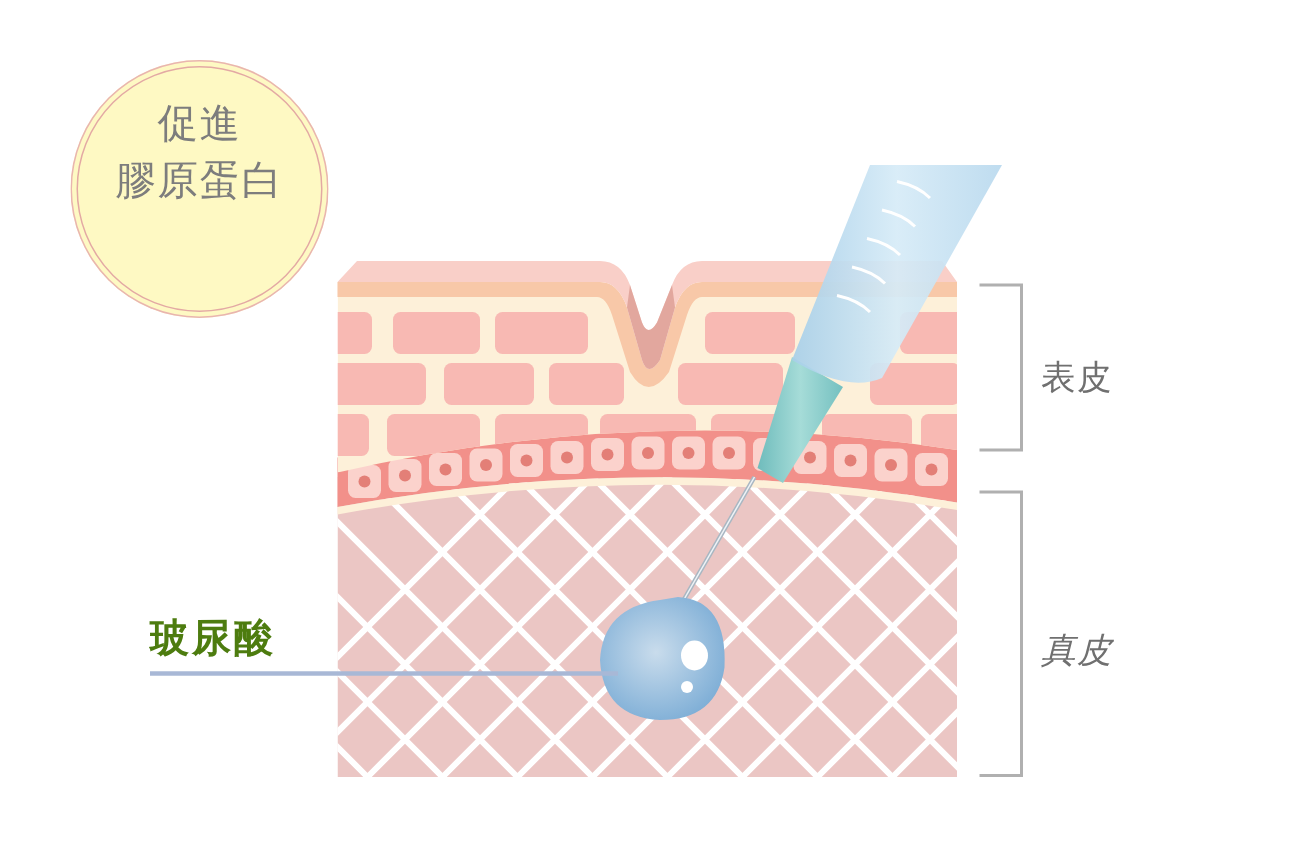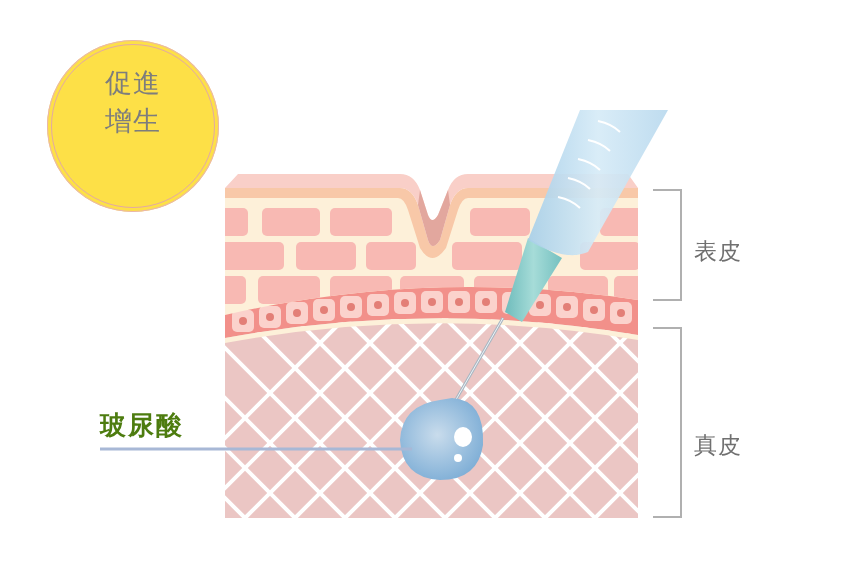--- a/index.html
+++ b/index.html
@@ -1,35 +1,35 @@
 <!DOCTYPE html>
 <html><head>
   <meta charset="utf-8">
   <style>
     html, body { margin:0; padding:0; background:#ffffff; }
     body { width:864px; height:573px; position:relative; overflow:hidden;
            font-family:"DejaVu Sans", sans-serif; }
     .abs { position:absolute; }
     .badge { left:47px; top:40px; width:172px; height:172px; border-radius:50%;
-             background:#fde047; box-shadow: inset 0 0 0 1px #e9b5b0; }
+             background:#fef9c3; box-shadow: inset 0 0 0 1px #e9b5b0; }
     .badge-inner { position:absolute; inset:4px; border-radius:50%; border:1px solid #e3a9a4; }
     .badge-text { position:absolute; left:0; right:0; top:24px; text-align:center;
                   color:#7d7d7d; font-size:27px; line-height:38px; letter-spacing:1px; }
     .label-right { color:#707070; font-size:23px; letter-spacing:1px; }
     .label-ha { color:#4d7c0f; font-size:26px; font-weight:bold; letter-spacing:2px; }
     svg { position:absolute; left:0; top:0; }
   </style>
 </head>
 <body>
 
 <div class="abs badge">
   <div class="badge-inner"></div>
   <div class="badge-text">
     <div>促進</div>
-    <div>增生</div>
+    <div>膠原蛋白</div>
   </div>
 </div>
 
 <svg width="864" height="573" viewBox="0 0 864 573">
   <defs>
     <clipPath id="dermisClip">
         <rect x="225" y="318" width="413" height="200"></rect>
       </clipPath>
     <clipPath id="epiClip">
       <path d="M225 188 L400 188 Q412 188 418 205 L428 240 Q432 252 440 240 L450 205 Q456 188 468 188 L638 188 L638 300 Q430 268 225 315 Z"></path>
@@ -140,14 +140,14 @@
     <path d="M558 197 Q572 200 580 208"></path>
   </g>
 
   <line x1="100" y1="449" x2="412" y2="449" stroke="#a8b8d6" stroke-width="3"></line>
 
   <path d="M653 190 L681 190 L681 300 L653 300" fill="none" stroke="#b0b0b0" stroke-width="2"></path>
   <path d="M653 328 L681 328 L681 517 L653 517" fill="none" stroke="#b0b0b0" stroke-width="2"></path>
 </svg>
 
 <div class="abs label-right" style="left:694px; top:236px;text-align:right;">表皮</div>
-<div class="abs label-right" style="left:694px; top:430px;">真皮</div>
+<div class="abs label-right" style="left:694px; top:418px;font-style:italic;">真皮</div>
 <div class="abs label-ha" style="left:100px; top:408px;">玻尿酸</div>
 
 </body></html>

